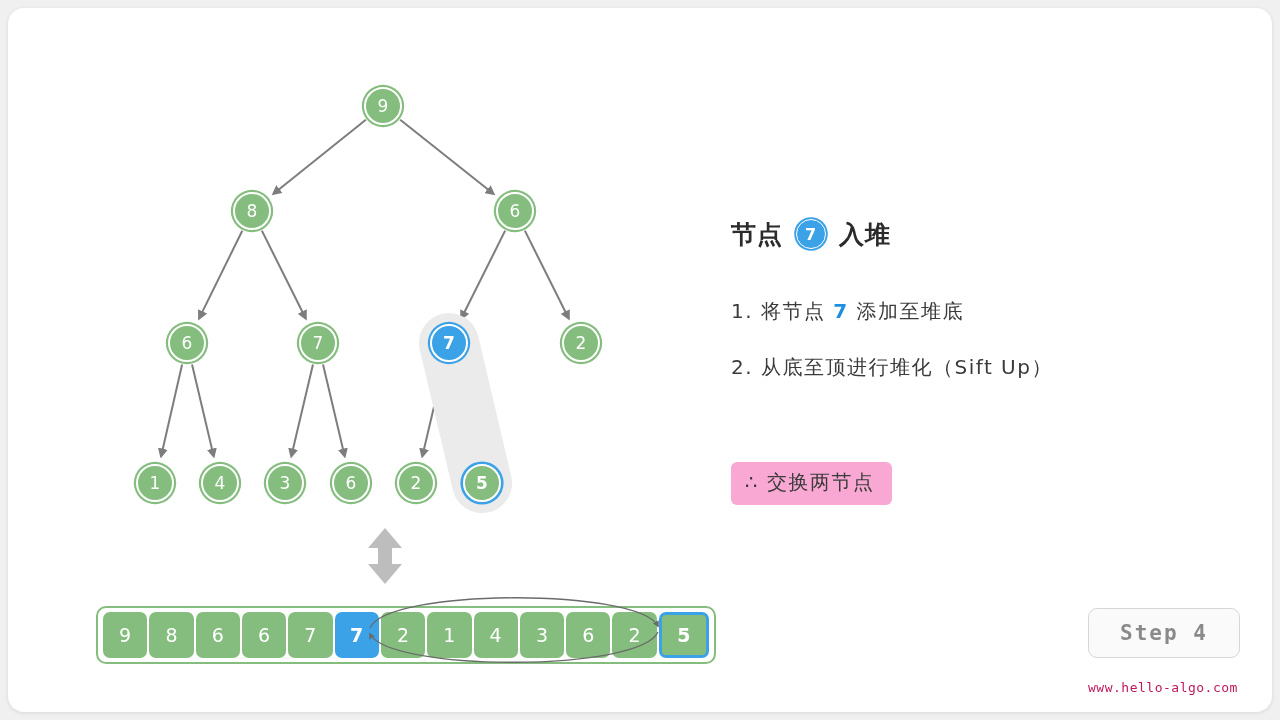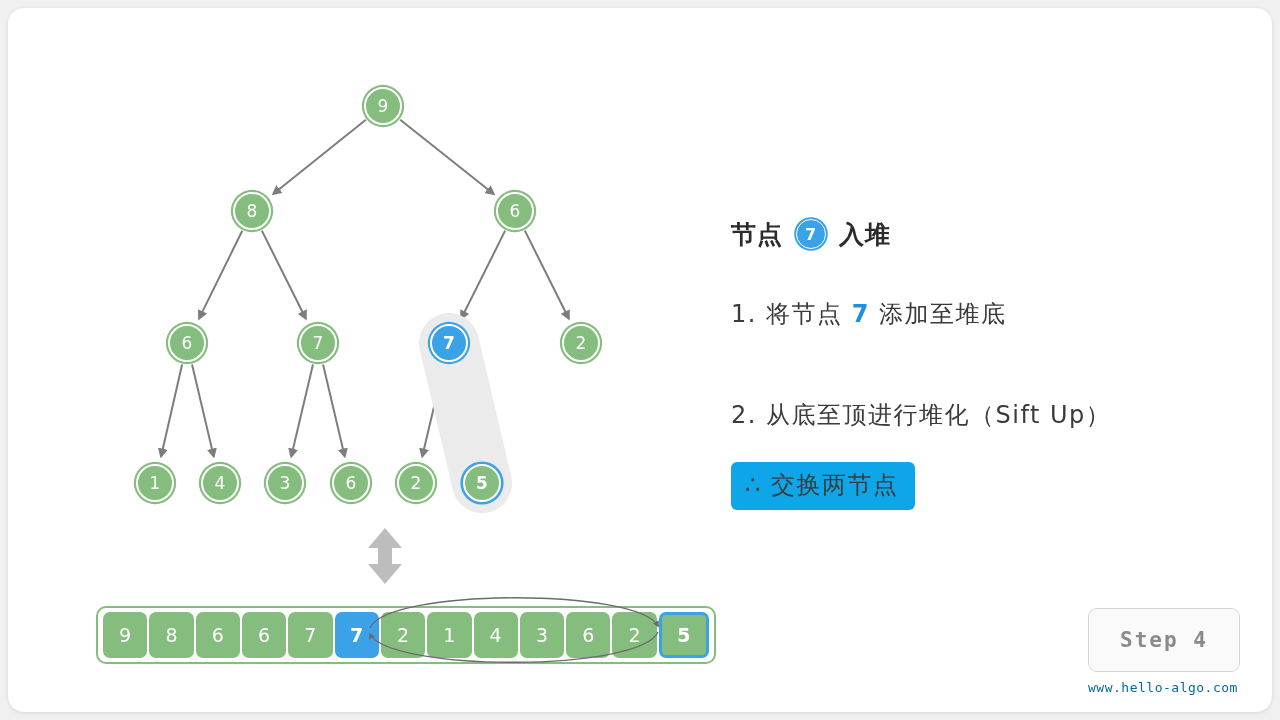--- a/index.html
+++ b/index.html
@@ -160,46 +160,46 @@
     background: #3ba2e8;
     border: 1.8px solid #ffffff;
     box-shadow: 0 0 0 1.8px #3ba2e8;
     color: #ffffff;
     font-size: 16px;
     font-weight: bold;
     margin: 0 13px;
     box-sizing: border-box;
   }
   .step-line {
-    font-size: 24px;
+    font-size: 20px;
     color: #3b3b3b;
     font-family: "DejaVu Sans", sans-serif;
     letter-spacing: 1.5px;
     white-space: nowrap;
   }
   #step1 { position: absolute; left: 0px;  top: 84px; }
-  #step2 { position: absolute; left: 0px;  top: 140px; margin-top: 45px; }
+  #step2 { position: absolute; left: 0px;  top: 140px; }
   #reason1 { position: absolute; left: 14px; top: 198px; }
   #reason2 {
     position: absolute; left: 0px; top: 248px;
-    background: #0ea5e9;
+    background: #f9a8d4;
     border-radius: 6px;
     padding: 7px 17px 9px 14px;
   }
   .num-blue  { color: #1d8fe0; font-weight: bold; }
   .num-green { color: #4e9d46; font-weight: bold; }
   .sym { font-family: "DejaVu Sans", sans-serif; }
 
   
   #step-badge {
     position: absolute;
     left: 1080px;
     top: 600px;
     width: 152px;
-    height: 64px;
+    height: 50px;
     border: 1px solid #d6d6d6;
     border-radius: 9px;
     background: #fafafa;
     display: flex;
     align-items: center;
     justify-content: center;
     font-family: "DejaVu Sans Mono", monospace;
     font-size: 21px;
     font-weight: bold;
     color: #8a8a8a;
@@ -207,21 +207,21 @@
     box-sizing: border-box;
   }
   #watermark {
     position: absolute;
     left: 1070px;
     top: 672px;
     width: 170px;
     text-align: center;
     font-family: "DejaVu Sans Mono", monospace;
     font-size: 13px;
-    color: #0369a1;
+    color: #be185d;
     letter-spacing: 0.5px;
   }
 </style>
 </head>
 <body>
 
 <div id="stage">
   <div id="card">
 
     <div id="tree-area">

